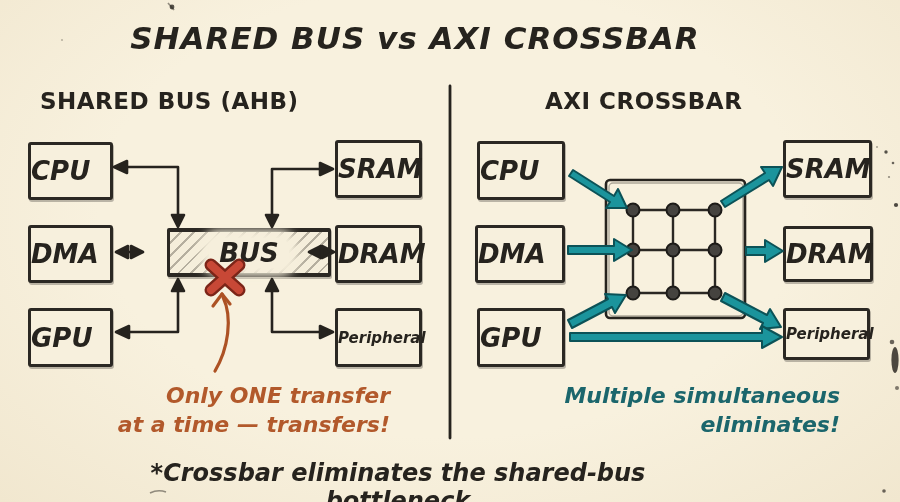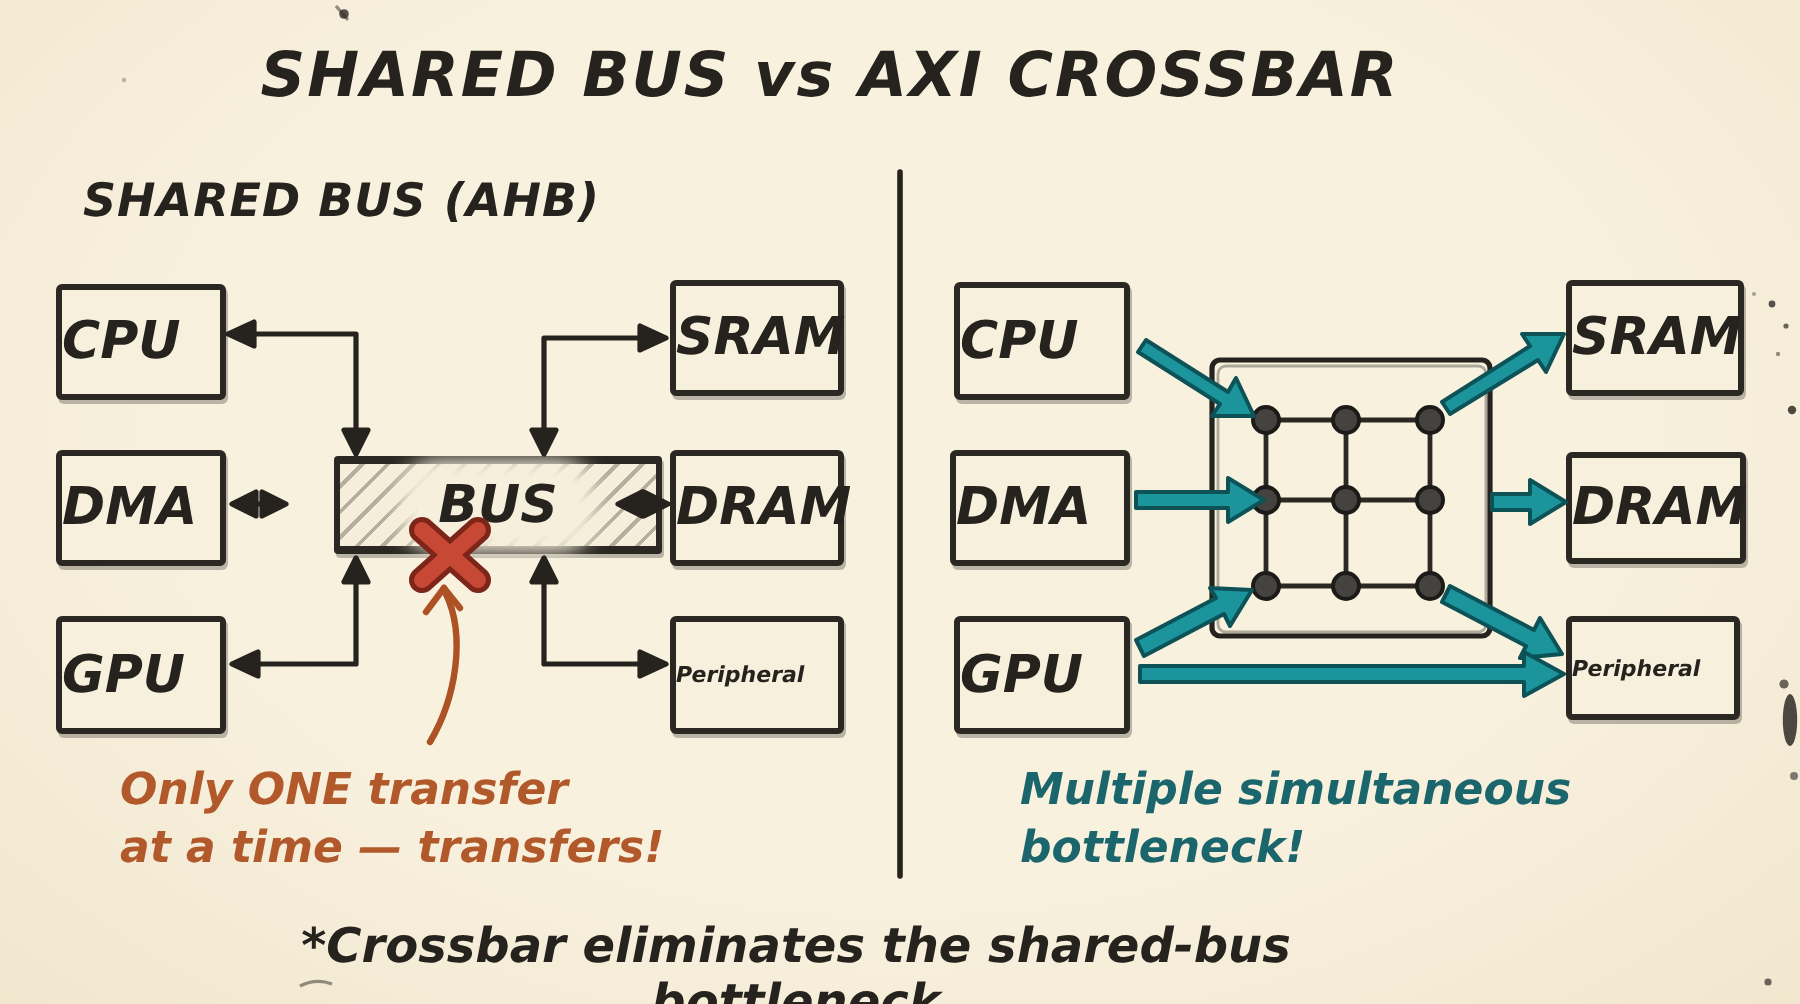--- a/index.html
+++ b/index.html
@@ -12,53 +12,53 @@
     color:#26231e;
   }
   .abs{position:absolute;}
   .title{
     left:0;top:20px;width:830px;
     text-align:center;
     font-size:31px;font-weight:800;font-style:italic;
     letter-spacing:1px;
   }
   .panel-heading{
-    top:88px;width:260px;text-align:right;
-    font-size:23px;font-weight:800;font-style:italic;
+    top:88px;width:260px;text-align:left;
+    font-size:23px;font-weight:800;
     letter-spacing:.5px;
   }
   .node{
     box-sizing:border-box;
     border:3px solid #2b2823;border-radius:3px;
     background:#f7f0dd;
     box-shadow:1px 2px 0 rgba(43,40,35,.3);
     display:flex;align-items:center;justify-content:flex-start;
     font-size:26px;font-weight:600;font-style:italic;
   }
-  .node.small-label{font-size:11px;}
+  .node.small-label{font-size:15px;}
   .bus-box{
     box-sizing:border-box;
     border:3px solid #2b2823;
     border-top-width:4px;border-bottom-width:4px;
     border-radius:2px;
     background-color:#f5eedb;
     background-image:repeating-linear-gradient(135deg,
       rgba(110,104,90,0) 0px, rgba(110,104,90,0) 7px,
       rgba(104,98,86,.45) 7px, rgba(104,98,86,.45) 9px);
     box-shadow:1px 2px 0 rgba(43,40,35,.3);
     display:flex;align-items:center;justify-content:center;
   }
   .bus-box span{
     font-size:26px;font-weight:700;font-style:italic;
     background:#f6efdc;
     padding:0 10px;border-radius:10px;
     box-shadow:0 0 10px 8px #f6efdc;
   }
   .caption{
-    top:381px;width:330px;text-align:left;
+    top:381px;width:330px;text-align:right;
     font-size:22px;font-weight:600;font-style:italic;
     line-height:29px;
   }
   .caption.orange{color:#b2592b;}
   .caption.teal{color:#1b666c;}
   .footnote{
     left:148px;top:459px;width:500px;text-align:center;
     font-size:24px;font-weight:600;font-style:italic;
   }
   .caption div{display:block;}
@@ -68,20 +68,21 @@
   }
   .boxes{z-index:2;}
 </style>
 </head>
 <body>
 
 <div id="canvas">
 
   <div class="abs title">SHARED BUS vs AXI CROSSBAR</div>
   <div class="abs panel-heading" style="left:40px;">SHARED BUS (AHB)</div>
+  <div class="abs panel-heading" style="left:545px;">AXI CROSSBAR</div>
 
   <div class="boxes">
     <div class="abs node" style="left:28px;top:142px;width:85px;height:58px;">
         <span>CPU</span>
       </div>
     <div class="abs node" style="left:28px;top:225px;width:85px;height:58px;">
         <span>DMA</span>
       </div>
     <div class="abs node" style="left:28px;top:308px;width:85px;height:59px;">
         <span>GPU</span>
@@ -119,21 +120,21 @@
         <span>Peripheral</span>
       </div>
   </div>
 
   <div class="abs caption orange" style="left:60px;">
     <div>Only ONE transfer</div>
     <div>at a time — transfers!</div>
   </div>
   <div class="abs caption teal" style="left:510px;">
     <div>Multiple simultaneous</div>
-    <div>bottleneck!</div>
+    <div>eliminates!</div>
   </div>
   <div class="abs footnote">*Crossbar eliminates the shared-bus bottleneck</div>
 
   <svg class="overlay" width="900" height="502" viewBox="0 0 900 502">
 
     <line x1="450" y1="86" x2="450" y2="438" stroke="#26231e" stroke-width="2.8" stroke-linecap="round"></line>
 
     <g stroke="#26231e" stroke-width="2.6" fill="#26231e" stroke-linecap="round" stroke-linejoin="round">
 
       <g>

